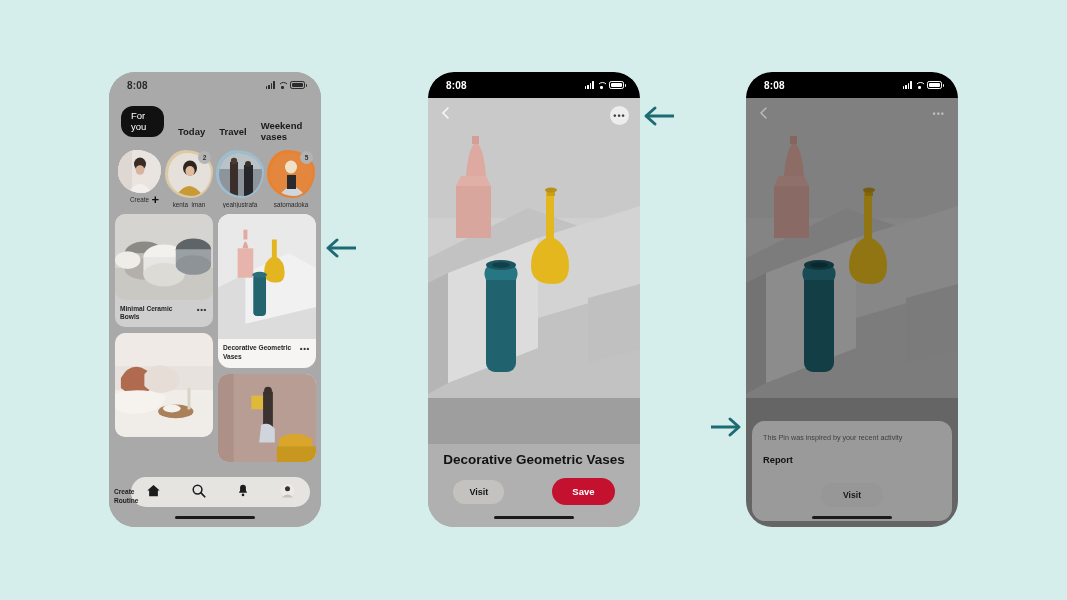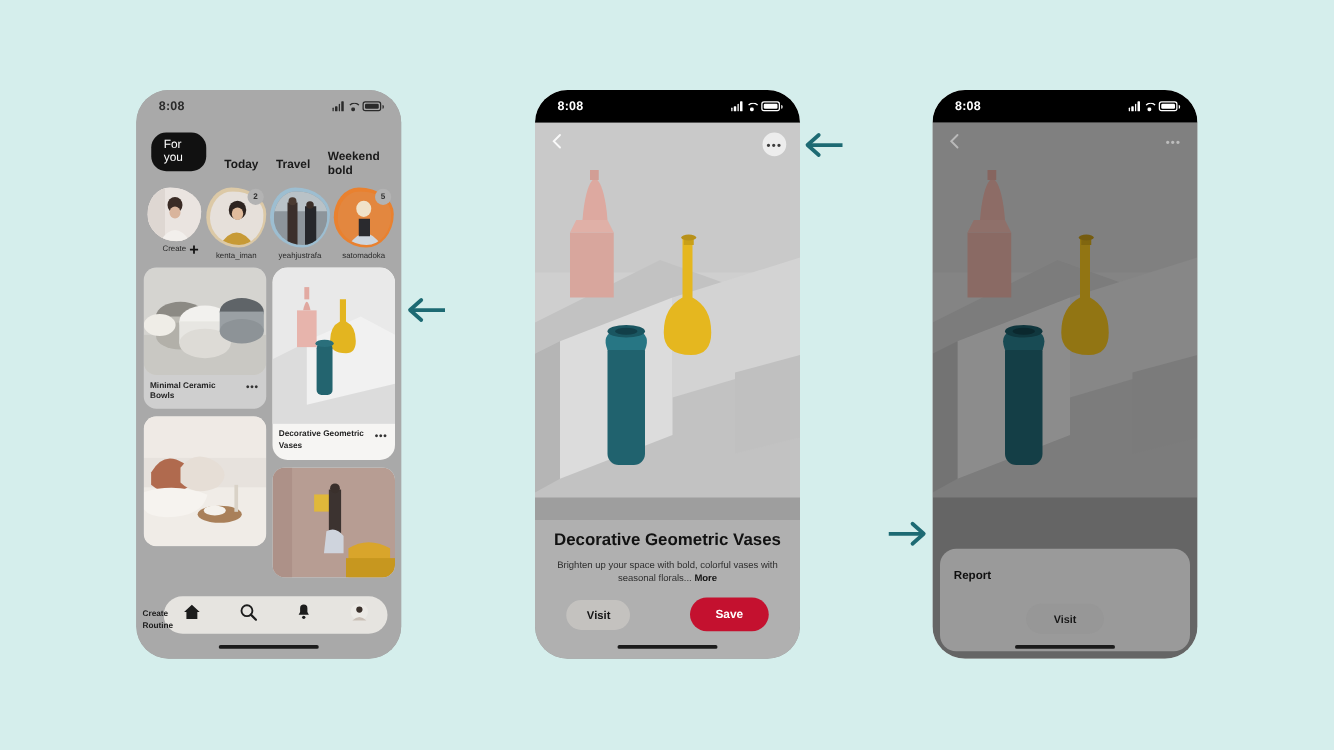--- a/index.html
+++ b/index.html
@@ -183,21 +183,21 @@
             </span>
           <span class="wifi"></span>
           <span class="batt"></span>
         </span>
       </div>
 
       <div class="tabs">
         <span class="tab-pill">For you</span>
         <span class="tab">Today</span>
         <span class="tab">Travel</span>
-        <span class="tab">Weekend bold</span>
+        <span class="tab">Weekend vases</span>
       </div>
 
       <div class="stories">
 
         <div class="story">
           <div class="story-av" style="background:linear-gradient(160deg,#efe9e6,#d9d2cd);">
             <svg width="43" height="43" viewBox="0 0 43 43">
               <rect width="43" height="43" fill="#eae4e0"></rect>
               <rect x="0" y="0" width="14" height="43" fill="#ded7d2"></rect>
               <ellipse cx="22" cy="14" rx="6" ry="6.5" fill="#3a2b25"></ellipse>
@@ -416,24 +416,20 @@
           <svg width="12" height="12" viewBox="0 0 24 24">
             <path d="M3 8V4h4M21 8V4h-4M3 16v4h4M21 16v4h-4" fill="none" stroke="#e8e8e8" stroke-width="2" stroke-linecap="round"></path>
             <circle cx="11" cy="11" r="4" fill="none" stroke="#e8e8e8" stroke-width="2"></circle>
             <line x1="14" y1="14" x2="17" y2="17" stroke="#e8e8e8" stroke-width="2" stroke-linecap="round"></line>
           </svg>
         </div>
       </div>
 
       <div class="pin-footer">
         <div class="pin-h1">Decorative Geometric Vases</div>
-        <div class="pin-desc">
-          <span>Brighten up your space with bold, colorful vases with seasonal florals...</span>
-          <b>More</b>
-        </div>
         <div class="act-row">
           <span>
             <svg width="13" height="13" viewBox="0 0 24 24">
               <path d="M12 3c5.5 0 10 3.4 10 7.6 0 4.2-4.5 7.6-10 7.6-1.2 0-2.4-.2-3.4-.5L3 20l1.6-3.7C3 15 2 12.9 2 10.6 2 6.4 6.5 3 12 3z" fill="#101010"></path>
             </svg>
           </span>
           <span class="btn-visit">Visit</span>
           <span class="btn-save">Save</span>
           <span>
             <svg width="13" height="14" viewBox="0 0 24 24">
@@ -492,20 +488,21 @@
         <div class="backbtn" style="z-index:17;opacity:.45;">
           <svg width="12" height="14" viewBox="0 0 12 14">
             <polyline points="8,2 3,7 8,12" fill="none" stroke="#ffffff" stroke-width="1.5" stroke-linecap="round"></polyline>
           </svg>
         </div>
         <div style="position:absolute;right:13px;top:11px;z-index:17;font-size:9px;letter-spacing:1px;color:#bdbdbd;font-weight:bold;">
           <span>•••</span>
         </div>
 
         <div class="sheet">
+          <div class="sheet-note">This Pin was inspired by your recent activity</div>
           <div class="sheet-item">Report</div>
           <div class="sheet-close">Visit</div>
         </div>
       </div>
 
       <div class="home-ind"></div>
     </div>
   </div>
 
   <div class="arrow" style="left:325px; top:237px;">

